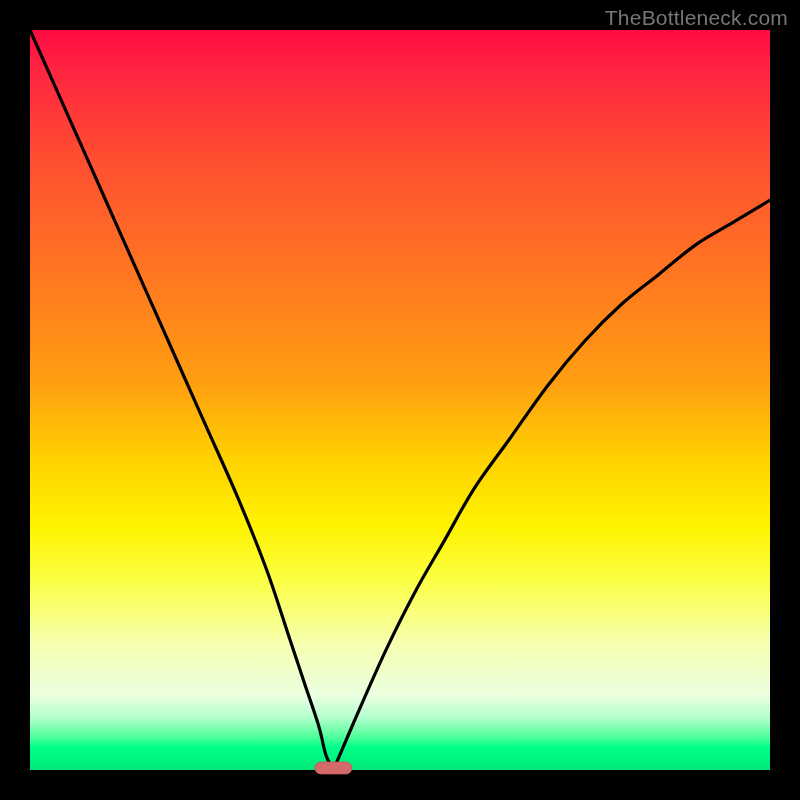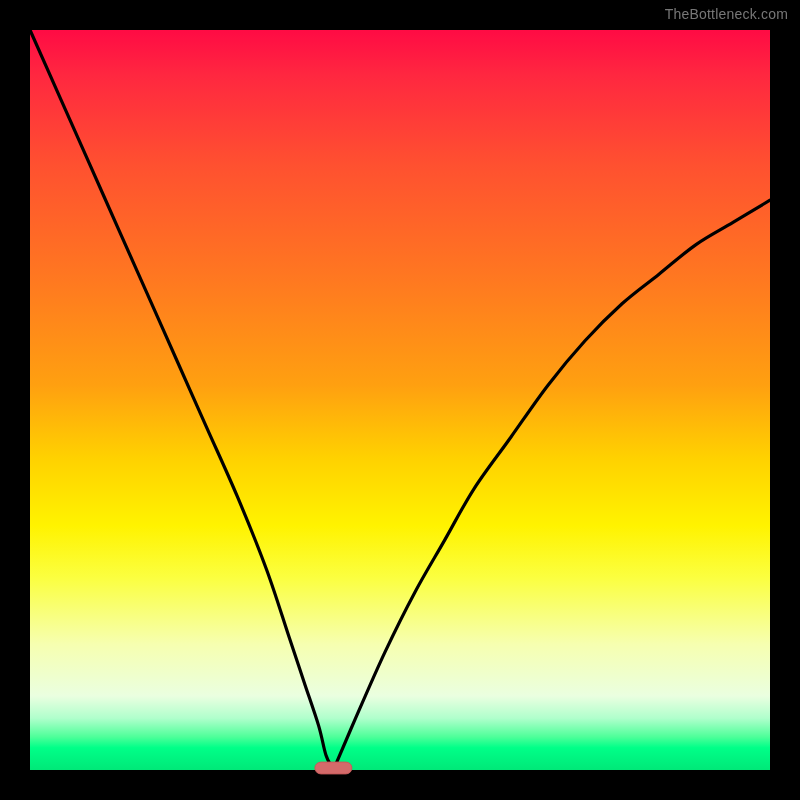--- a/index.html
+++ b/index.html
@@ -41,21 +41,21 @@
       #4fff9a 95.5%,
       #00ff88 97%,
       #00e878 100%
     );
   }
   .watermark {
     position: absolute;
     top: 6px;
     right: 12px;
     color: #777;
-    font-size: 14px;
+    font-size: 21px;
     letter-spacing: 0.2px;
     user-select: none;
   }
   svg.curves {
     position: absolute;
     left: 0;
     top: 0;
     width: 740px;
     height: 740px;
     overflow: visible;

